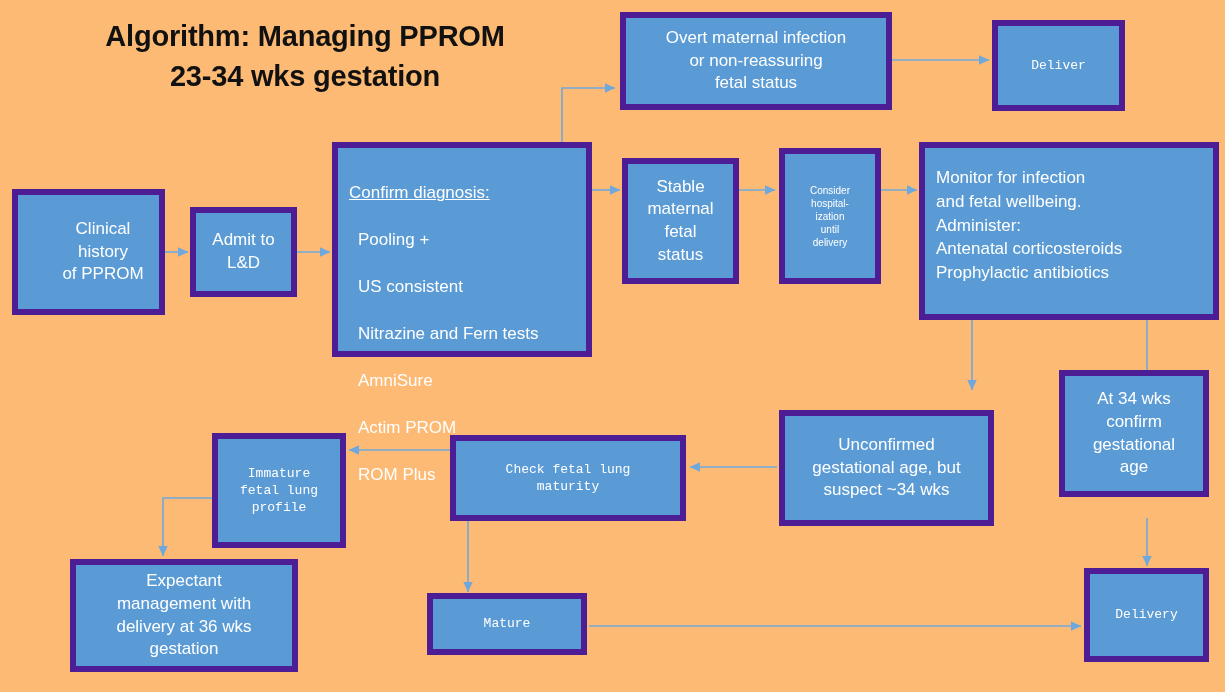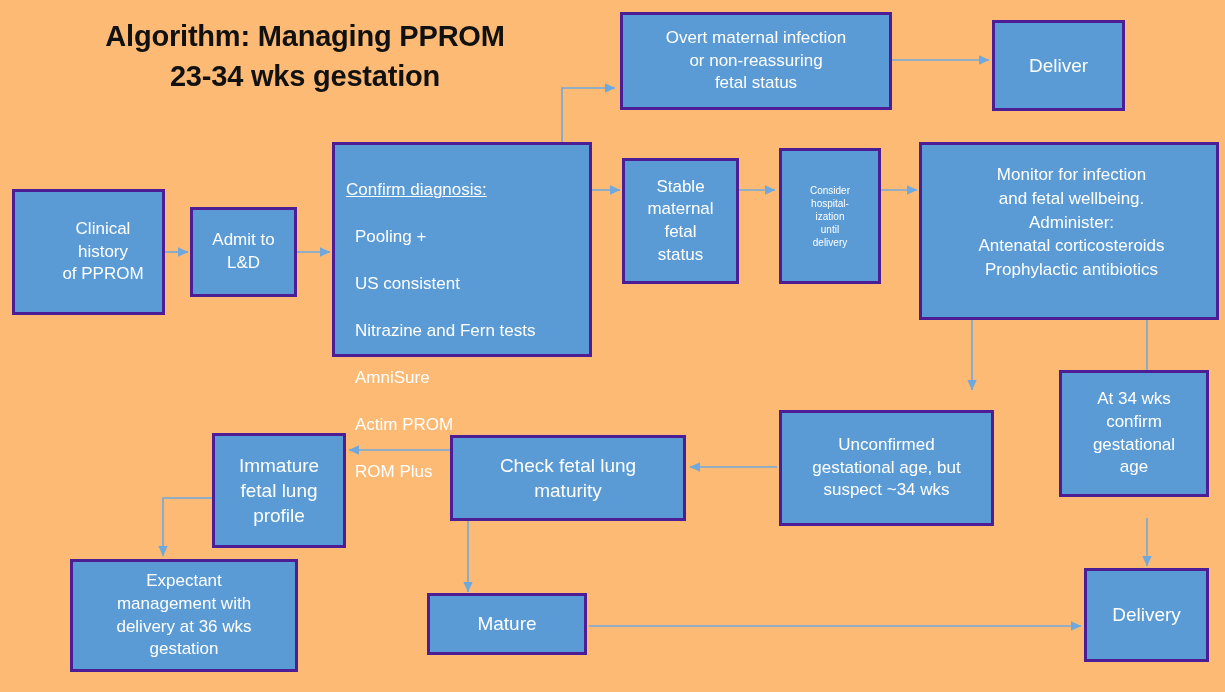--- a/index.html
+++ b/index.html
@@ -25,42 +25,42 @@
     text-align: center;
     font-size: 29px;
     font-weight: bold;
     color: #111111;
     line-height: 1.38;
     letter-spacing: -0.2px;
   }
   .node {
     position: absolute;
     background: #5B9BD5;
-    border: 3px solid #4c1d95;
+    border: 6px solid #4c1d95;
     color: #ffffff;
     font-size: 17px;
     line-height: 1.33;
     box-sizing: border-box;
     display: flex;
     align-items: center;
     justify-content: center;
     text-align: center;
     padding: 3px 5px;
   }
   .node.left-align {
     justify-content: flex-start;
     text-align: left;
     align-items: flex-start;
   }
   .node .txt {
     white-space: pre-line;
     width: 100%;
   }
   .node.tiny  { font-size: 10px; line-height: 1.30; }
-  .node.big   { font-size: 19px; }
+  .node.big   { font-size: 13px; font-family: Liberation Mono, monospace; }
   .hdr-underline {
     text-decoration: underline;
   }
   svg#wires {
     position: absolute;
     left: 0; top: 0;
     width: 1225px;
     height: 692px;
     pointer-events: none;
   }
@@ -160,21 +160,21 @@
 
   <div class="node tiny" style="left:779px; top:148px; width:102px; height:136px;">
     <span class="txt">Consider
 hospital-
 ization
 until
 delivery</span>
   </div>
 
   <div class="node left-align" style="left:919px; top:142px; width:300px; height:178px; padding:18px 6px 6px 11px;">
-    <span class="txt" style="line-height:1.40;text-align:center;">Monitor for infection
+    <span class="txt" style="line-height:1.40;">Monitor for infection
  and fetal wellbeing.
 Administer:
   Antenatal corticosteroids
   Prophylactic antibiotics</span>
   </div>
 
   <div class="node" style="left:779px; top:410px; width:215px; height:116px;">
     <span class="txt">Unconfirmed
 gestational age, but
 suspect ~34 wks</span>

